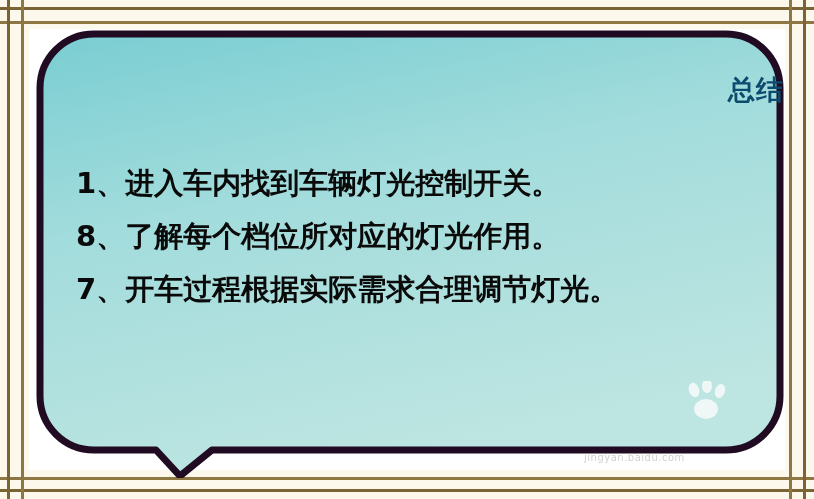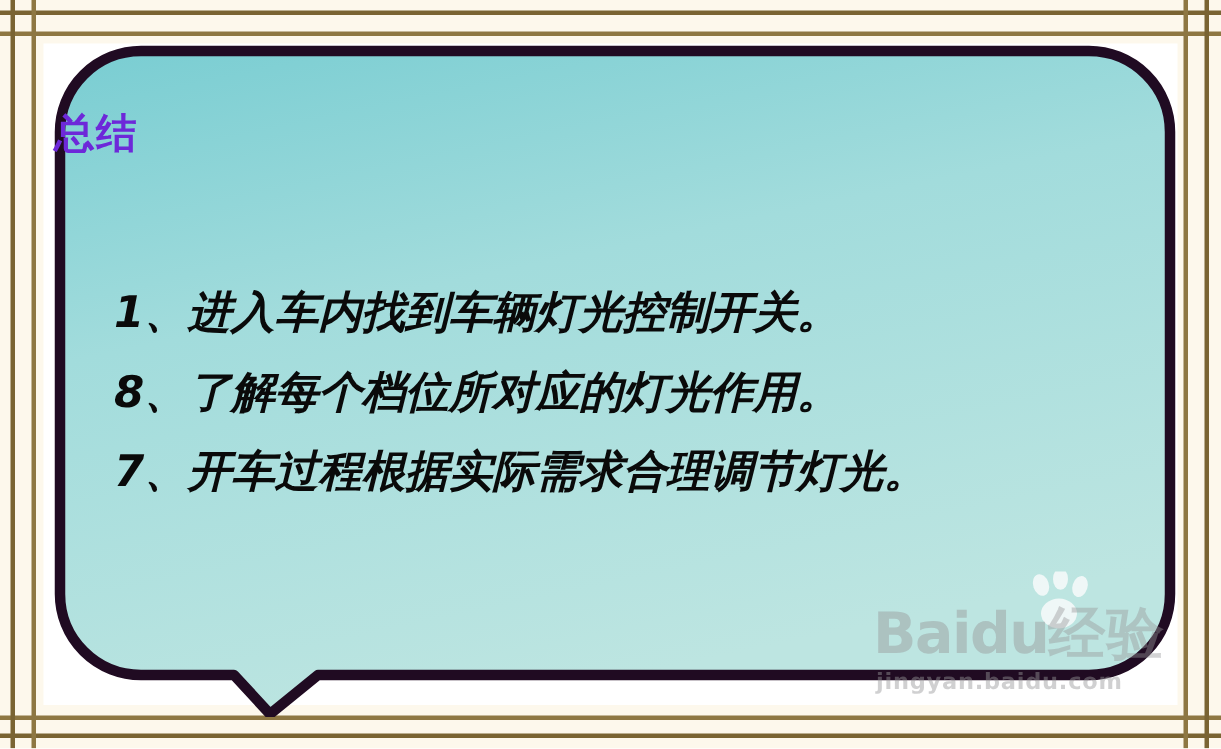--- a/index.html
+++ b/index.html
@@ -59,34 +59,33 @@
     top: 0;
     width: 748px;
     height: 420px;
   }
 
   .bubble-title {
     position: absolute;
     top: 46px;
     left: 0;
     width: 748px;
-    text-align: left;
+    text-align: right;
     font-size: 27px;
     font-weight: bold;
-    color: #6d28d9;
+    color: #0c4a6e;
     letter-spacing: 1px;
     line-height: 1;
   }
 
   .bubble-list {
     position: absolute;
-    top: 152px;
+    top: 127px;
     left: 40px;
     width: 690px;
-    font-style: italic;
   }
   .bubble-list-item {
     font-size: 29px;
     font-weight: bold;
     color: #0a0a0a;
     line-height: 53px;
     white-space: nowrap;
     letter-spacing: 0px;
   }
 
@@ -113,25 +112,25 @@
     white-space: nowrap;
   }
   .wm-main .wm-cn {
     color: rgba(150, 150, 152, 0.42);
     letter-spacing: 1px;
   }
   .wm-url {
     position: absolute;
     left: 2px;
     bottom: 0px;
-    font-size: 15px;
+    font-size: 10px;
     color: rgba(150, 150, 152, 0.45);
     letter-spacing: 0.5px;
     white-space: nowrap;
-    font-weight: bold;
+    font-weight: normal;
   }
   .wm-paw {
     position: absolute;
     right: 52px;
     bottom: 42px;
     width: 46px;
     height: 40px;
   }
 </style>
 </head>
@@ -189,19 +188,16 @@
 
   <div class="watermark">
     <svg class="wm-paw" viewBox="0 0 46 40">
       <g fill="rgba(252,252,252,0.78)">
         <ellipse cx="10" cy="9" rx="5.2" ry="7.4" transform="rotate(-18 10 9)"></ellipse>
         <ellipse cx="23" cy="5" rx="5.0" ry="7.2"></ellipse>
         <ellipse cx="36" cy="10" rx="5.0" ry="7.2" transform="rotate(18 36 10)"></ellipse>
         <ellipse cx="22" cy="28" rx="12" ry="10"></ellipse>
       </g>
     </svg>
-    <div class="wm-main">
-      <span>Baidu</span><span class="wm-cn">经验</span>
-    </div>
     <div class="wm-url">jingyan.baidu.com</div>
   </div>
 
 </div>
 
 </body></html>

